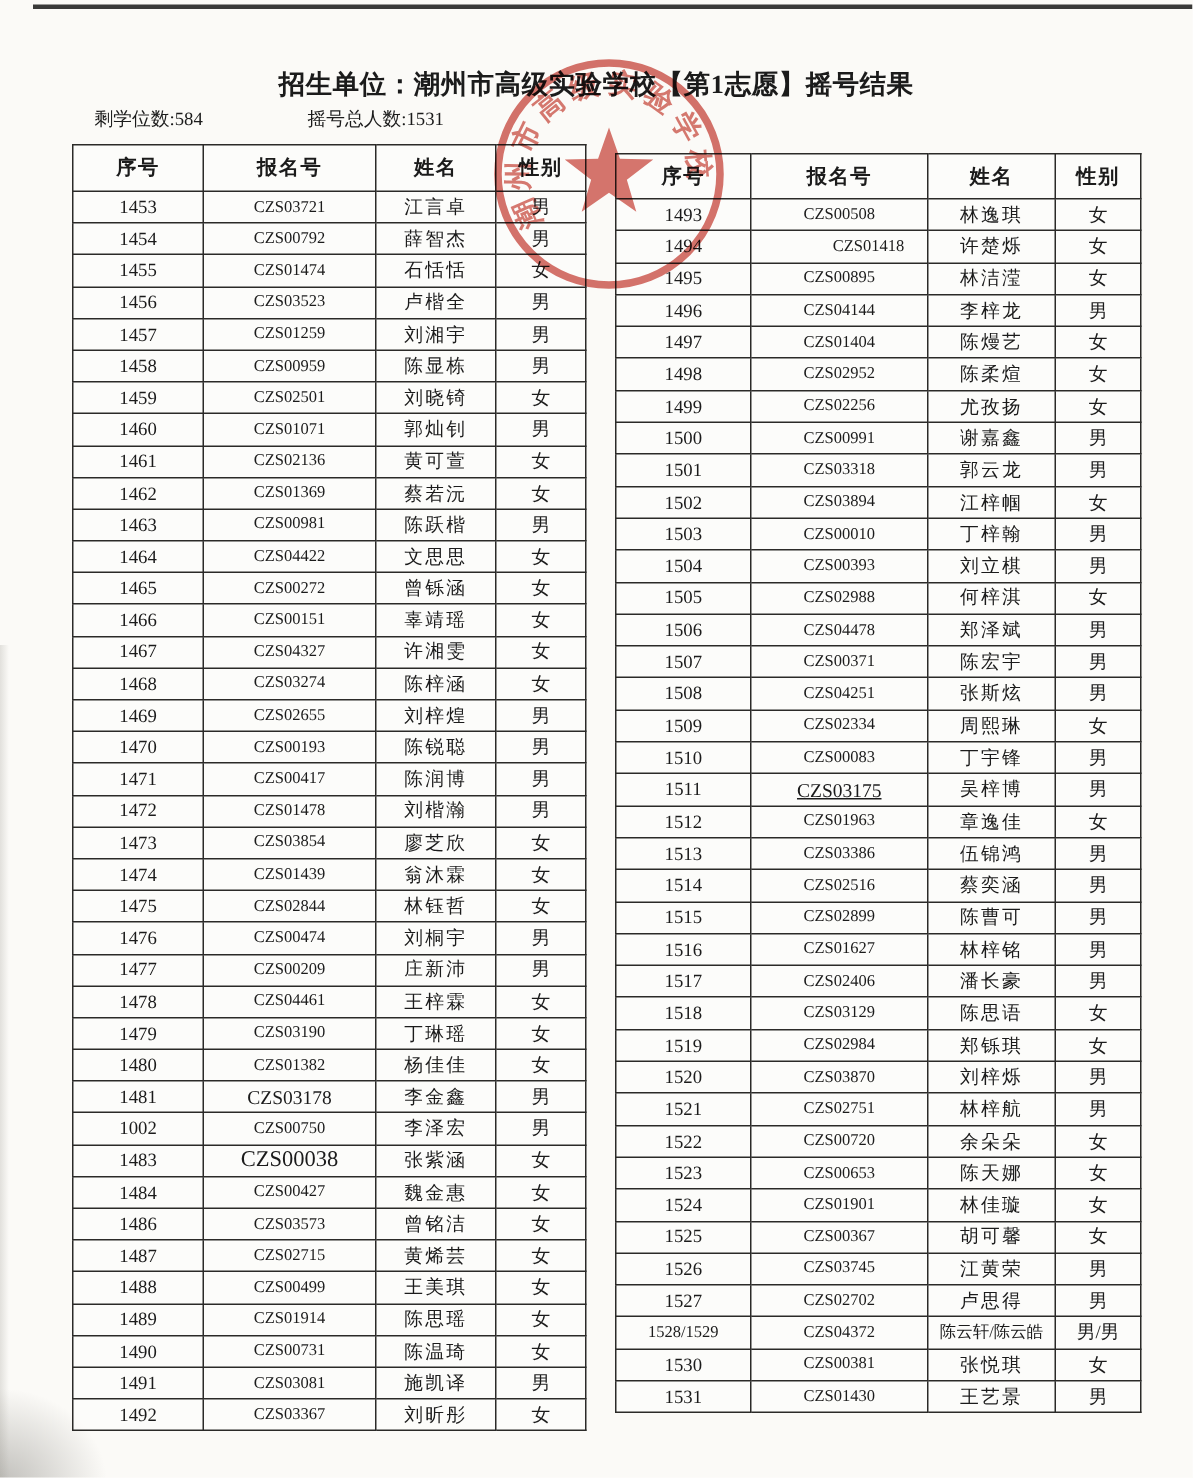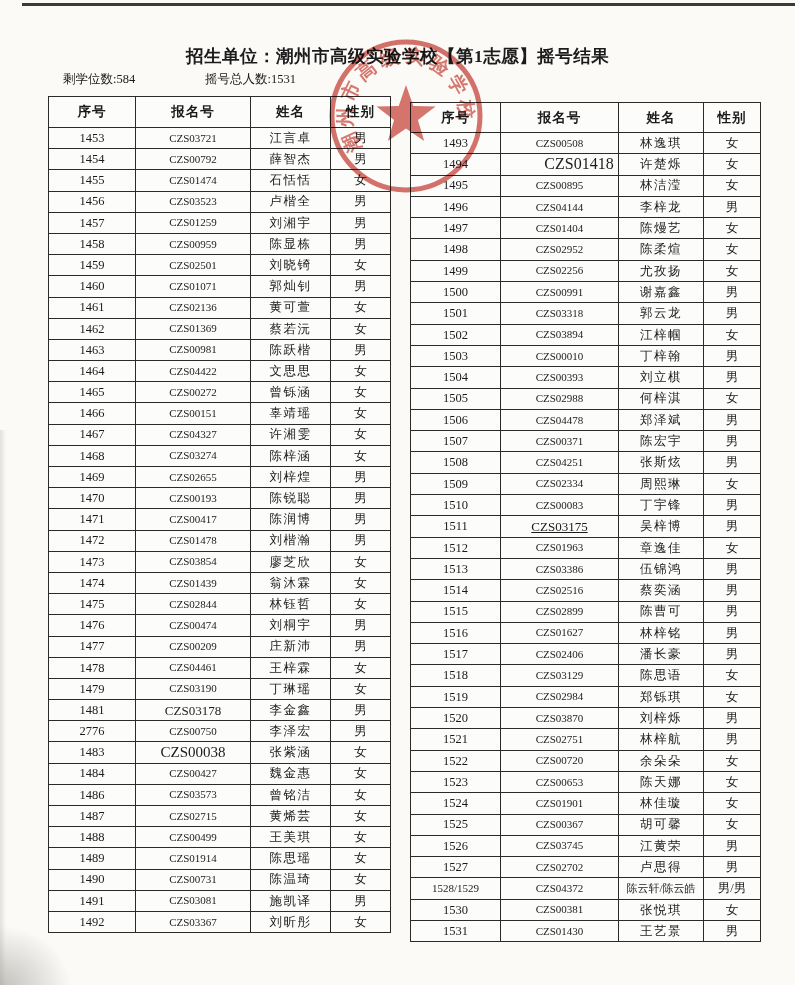--- a/index.html
+++ b/index.html
@@ -236,27 +236,33 @@
         <td class="c2">王梓霖</td>
         <td class="c3">女</td>
       </tr>
       <tr class="data-row">
         <td class="c0">1479</td>
         <td class="c1" style="font-size: 11px; letter-spacing: 0px;">CZS03190</td>
         <td class="c2">丁琳瑶</td>
         <td class="c3">女</td>
       </tr>
       <tr class="data-row">
+        <td class="c0">1480</td>
+        <td class="c1" style="font-size: 11px; letter-spacing: 0px;">CZS01382</td>
+        <td class="c2">杨佳佳</td>
+        <td class="c3">女</td>
+      </tr>
+      <tr class="data-row">
         <td class="c0">1481</td>
         <td class="c1" style="font-size: 13px; letter-spacing: 0px; margin-top: 16px;">CZS03178</td>
         <td class="c2">李金鑫</td>
         <td class="c3">男</td>
       </tr>
       <tr class="data-row">
-        <td class="c0">2776</td>
+        <td class="c0">1002</td>
         <td class="c1" style="font-size: 11px; letter-spacing: 0px;">CZS00750</td>
         <td class="c2">李泽宏</td>
         <td class="c3">男</td>
       </tr>
       <tr class="data-row">
         <td class="c0">1483</td>
         <td class="c1" style="font-size: 15px; letter-spacing: 0px;">CZS00038</td>
         <td class="c2">张紫涵</td>
         <td class="c3">女</td>
       </tr>
@@ -328,21 +334,21 @@
     </thead>
   <tbody>
       <tr class="data-row">
         <td class="c0">1493</td>
         <td class="c1" style="font-size: 11px; letter-spacing: 0px;">CZS00508</td>
         <td class="c2">林逸琪</td>
         <td class="c3">女</td>
       </tr>
       <tr class="data-row">
         <td class="c0">1494</td>
-        <td class="c1" style="font-size: 16px; letter-spacing: 0px; padding-left: 39px;">CZS01418</td>
+        <td class="c1" style="font-size: 11px; letter-spacing: 0px; padding-left: 39px;">CZS01418</td>
         <td class="c2">许楚烁</td>
         <td class="c3">女</td>
       </tr>
       <tr class="data-row">
         <td class="c0">1495</td>
         <td class="c1" style="font-size: 11px; letter-spacing: 0px;">CZS00895</td>
         <td class="c2">林洁滢</td>
         <td class="c3">女</td>
       </tr>
       <tr class="data-row">

